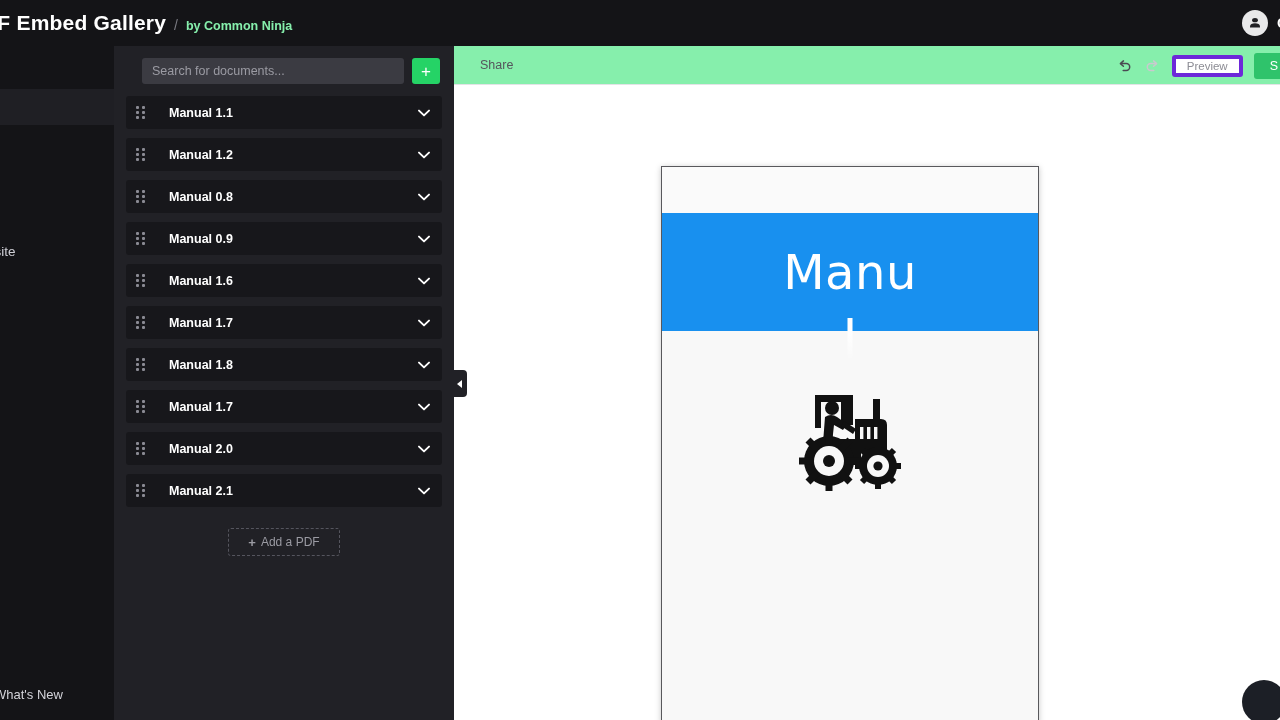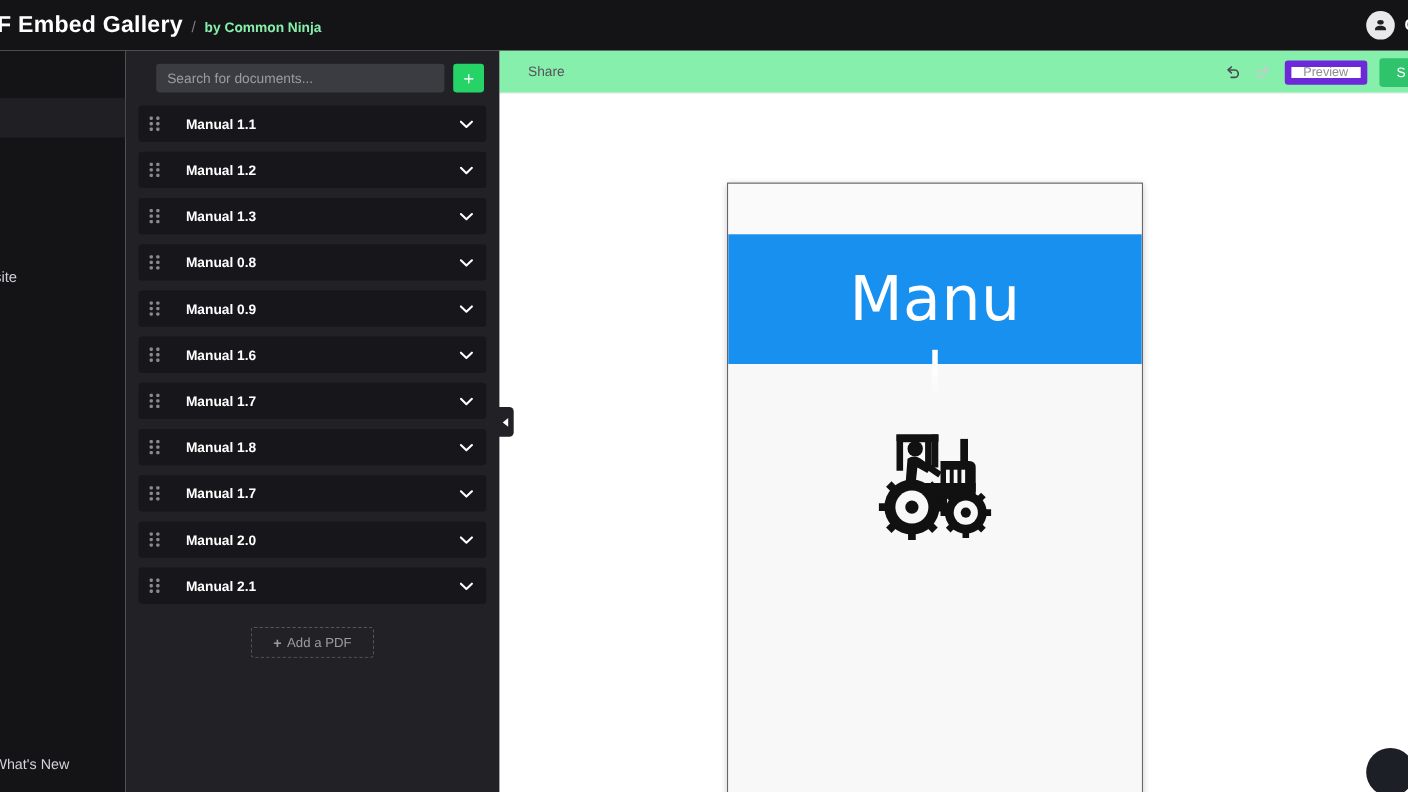--- a/index.html
+++ b/index.html
@@ -247,21 +247,21 @@
     width: 17px; height: 17px;
     display: flex; align-items: center; justify-content: center;
     background: none; border: none; cursor: pointer; padding: 0;
   }
   .icon-btn svg { display: block; }
   #preview-btn {
     height: 22px;
     min-width: 62px;
     padding: 0 11px;
     background: #ffffff;
-    border: 6px solid #6d28d9;
+    border: 4px solid #6d28d9;
     border-radius: 3px;
     color: #8c8c94;
     font-size: 11.5px;
     font-family: "Liberation Sans", sans-serif;
     cursor: pointer;
     display: flex; align-items: center; justify-content: center;
   }
   #save-btn {
     height: 26px;
     padding: 0 16px;
@@ -298,21 +298,21 @@
     background: #fafafa;
   }
   #pdf-title-band {
     position: relative;
     height: 118px;
     background: #1890ef;
     display: flex; align-items: center; justify-content: center;
   }
   #pdf-title {
     color: #ffffff;
-    font-size: 56px;
+    font-size: 48px;
     font-weight: normal;
     letter-spacing: .5px;
     font-family: "DejaVu Sans", sans-serif;
   }
   #pdf-caret {
     position: absolute;
     left: 50%; top: 105px;
     transform: translateX(-50%);
     width: 5px; height: 42px;
     background: linear-gradient(to bottom, #ffffff 0%, #ffffff 38%, rgba(255,255,255,0) 100%);
@@ -427,36 +427,20 @@
             <i></i>
           </span>
         <span class="doc-label">Manual 1.2</span>
         <span class="doc-chevron">
           <svg width="12" height="8" viewBox="0 0 12 8">
               <path d="M1 1.6 L6 6.4 L11 1.6" fill="none" stroke="#ffffff" stroke-width="1.9" stroke-linecap="round" stroke-linejoin="round"></path>
             </svg>
         </span>
       </div>
 
-      <div class="doc-item">
-        <span class="drag-handle">
-            <i></i>
-            <i></i>
-            <i></i>
-            <i></i>
-            <i></i>
-            <i></i>
-          </span>
-        <span class="doc-label">Manual 1.3</span>
-        <span class="doc-chevron">
-          <svg width="12" height="8" viewBox="0 0 12 8">
-              <path d="M1 1.6 L6 6.4 L11 1.6" fill="none" stroke="#ffffff" stroke-width="1.9" stroke-linecap="round" stroke-linejoin="round"></path>
-            </svg>
-        </span>
-      </div>
 
       <div class="doc-item">
         <span class="drag-handle">
             <i></i>
             <i></i>
             <i></i>
             <i></i>
             <i></i>
             <i></i>
           </span>

